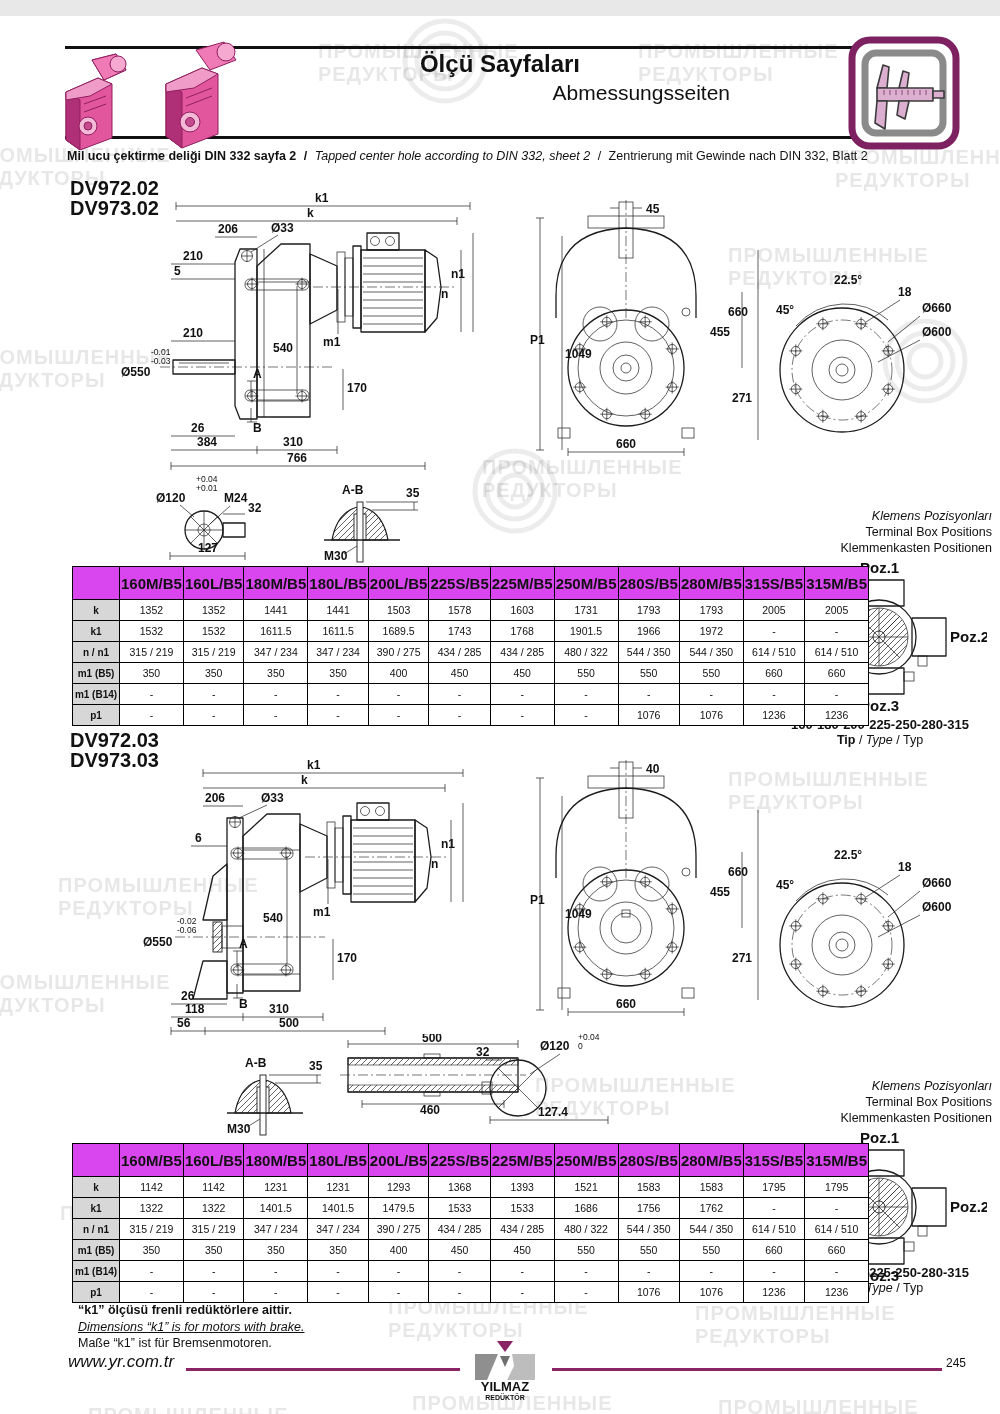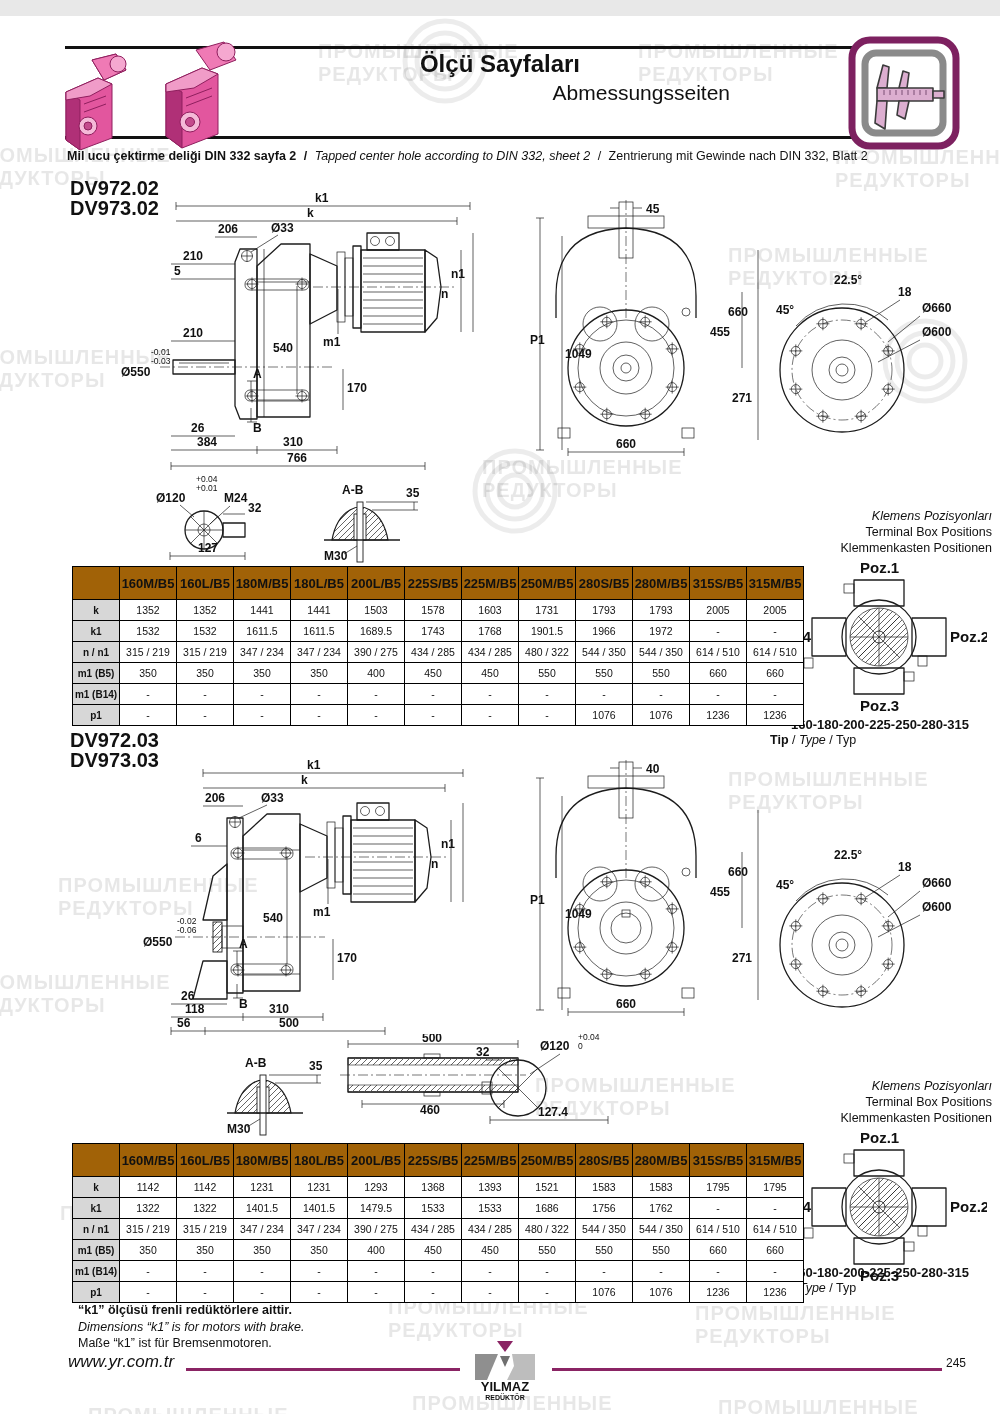--- a/index.html
+++ b/index.html
@@ -24,32 +24,32 @@
   .tn{fill:none;stroke:#1c1c1c;stroke-width:.7;}
   .dim{fill:none;stroke:#1c1c1c;stroke-width:.7;}
   .cl{fill:none;stroke:#1c1c1c;stroke-width:.6;stroke-dasharray:10 3 2 3;}
   text.dl{font:bold 12px "Liberation Sans",sans-serif;fill:#101010;}
   text.ts{font:8.5px "Liberation Sans",sans-serif;fill:#101010;}
   text.pz{font:bold 15px "Liberation Sans",sans-serif;fill:#101010;}
   
   .tb-head{position:absolute;width:220px;text-align:right;font-size:12.5px;line-height:16px;}
   .tb-head .l1{font-style:italic;}
   .tb-sizes{position:absolute;width:220px;text-align:center;font-size:13px;font-weight:bold;}
-  .tb-tip{position:absolute;width:220px;text-align:left;font-size:12.5px;}
+  .tb-tip{position:absolute;width:220px;text-align:center;font-size:12.5px;}
   .tb-tip .b{font-weight:bold;} .tb-tip .i{font-style:italic;}
   
   table.dim-table{position:absolute;border-collapse:collapse;background:#fff;}
   .dim-table th,.dim-table td{border:1px solid #000;text-align:center;vertical-align:middle;}
-  .dim-table th{background:#a16207;font-size:13px;font-weight:bold;width:54px;height:30px;}
+  .dim-table th{background:#d946ef;font-size:15px;font-weight:bold;width:54px;height:30px;}
   .dim-table th.corner{width:44px;}
   .dim-table td{font-size:10.5px;height:18px;}
   .dim-table td.rl{background:#d7d7d7;font-weight:bold;font-size:10px;}
   
   .footnote{position:absolute;left:78px;top:1286px;font-size:12.5px;line-height:16.5px;}
-  .fn1{font-weight:bold;} .fn2{font-style:italic;}
+  .fn1{font-weight:bold;} .fn2{font-style:italic;text-decoration:underline;}
   .f-url{position:absolute;left:68px;top:1336px;font-size:17px;font-style:italic;}
   .f-line{position:absolute;top:1352px;height:2.5px;background:#8a2464;}
   .f-page{position:absolute;left:946px;top:1340px;font-size:12px;}
   .logo{position:absolute;left:462px;top:1324px;width:86px;text-align:left;}
 </style>
 </head>
 <body>
 
 <div class="page">
 

